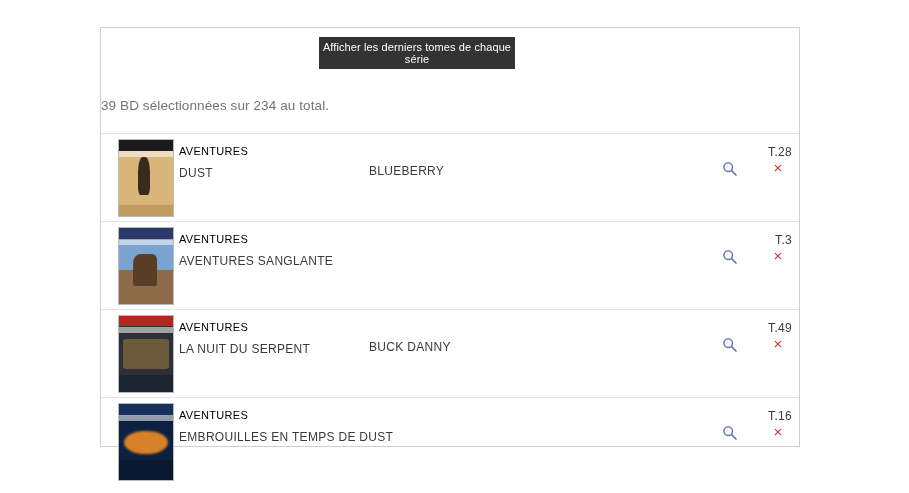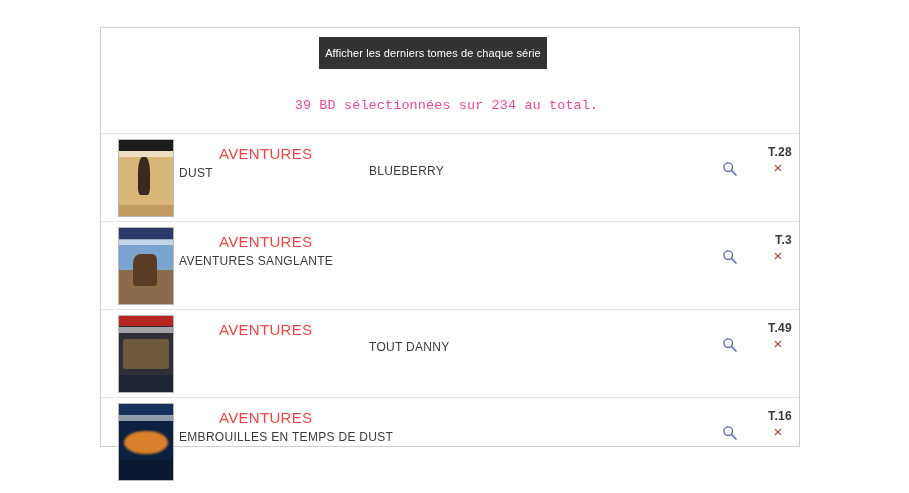--- a/index.html
+++ b/index.html
@@ -30,43 +30,42 @@
     box-sizing: border-box;
   }
   .top-button-row {
     position: relative;
     height: 52px;
   }
   .filter-button {
     position: absolute;
     left: 218px;
     top: 9px;
-    width: 228px;
+    width: 196px;
     height: 32px;
     background: #333333;
     color: #ffffff;
     font-size: 11px;
     border: none;
     cursor: pointer;
     letter-spacing: 0.1px;
     display: flex;
     align-items: center;
     justify-content: center;
     padding: 0;
     font-family: "Liberation Sans", sans-serif;
   }
   .count-line {
-    text-align: center;
+    text-align: left;
     font-size: 13.5px;
-    color: #ec4899;
+    color: #737373;
     padding: 0 7px 0 0;
     margin-top: 18px;
     height: 20px;
     letter-spacing: 0.1px;
-    font-family: Liberation Mono, monospace;
   }
   .list {
     margin-top: 15px;
   }
   .row {
     position: relative;
     height: 88px;
     border-top: 1px solid #e2e2e2;
     box-sizing: border-box;
   }
@@ -178,24 +177,23 @@
     left: 0;
     top: 14%;
     width: 100%;
     height: 9%;
     background: rgba(255,255,255,0.55);
   }
   .genre {
     position: absolute;
     left: 78px;
     top: 11px;
-    font-size: 15px;
-    color: #ef4444;
+    font-size: 11px;
+    color: #000000;
     letter-spacing: 0.3px;
-    margin-left: 40px;
   }
   .title {
     position: absolute;
     left: 78px;
     top: 32px;
     font-size: 12px;
     color: #3a3a3a;
     letter-spacing: 0.3px;
     text-align: center;
   }
@@ -208,21 +206,20 @@
     letter-spacing: 0.3px;
     margin-top: 19px;
   }
   .tome {
     position: absolute;
     right: 7px;
     top: 11px;
     font-size: 12px;
     color: #3a3a3a;
     letter-spacing: 0.3px;
-    font-weight: bold;
   }
   .zoom-btn {
     position: absolute;
     left: 620px;
     top: 26px;
     width: 18px;
     height: 18px;
     background: transparent;
     border: none;
     padding: 0;
@@ -297,21 +294,22 @@
         <button class="delete-btn">×</button>
       </div>
 
       <div class="row">
         <div class="thumb">
           <div class="cover cover-nuit">
             <div class="cover-band"></div>
           </div>
         </div>
         <div class="genre">AVENTURES</div>
-        <div class="series">TOUT DANNY</div>
+        <div class="title">LA NUIT DU SERPENT</div>
+        <div class="series">BUCK DANNY</div>
         <div class="tome">T.49</div>
         <button class="zoom-btn">
           <svg viewBox="0 0 18 18" width="18" height="18" aria-hidden="true">
             <circle cx="7.2" cy="7.2" r="4.3" fill="none" stroke="#5b6fb5" stroke-width="1.4"></circle>
             <line x1="10.5" y1="10.5" x2="15.5" y2="15.5" stroke="#5b6fb5" stroke-width="1.6"></line>
           </svg>
         </button>
         <button class="delete-btn">×</button>
       </div>
 

